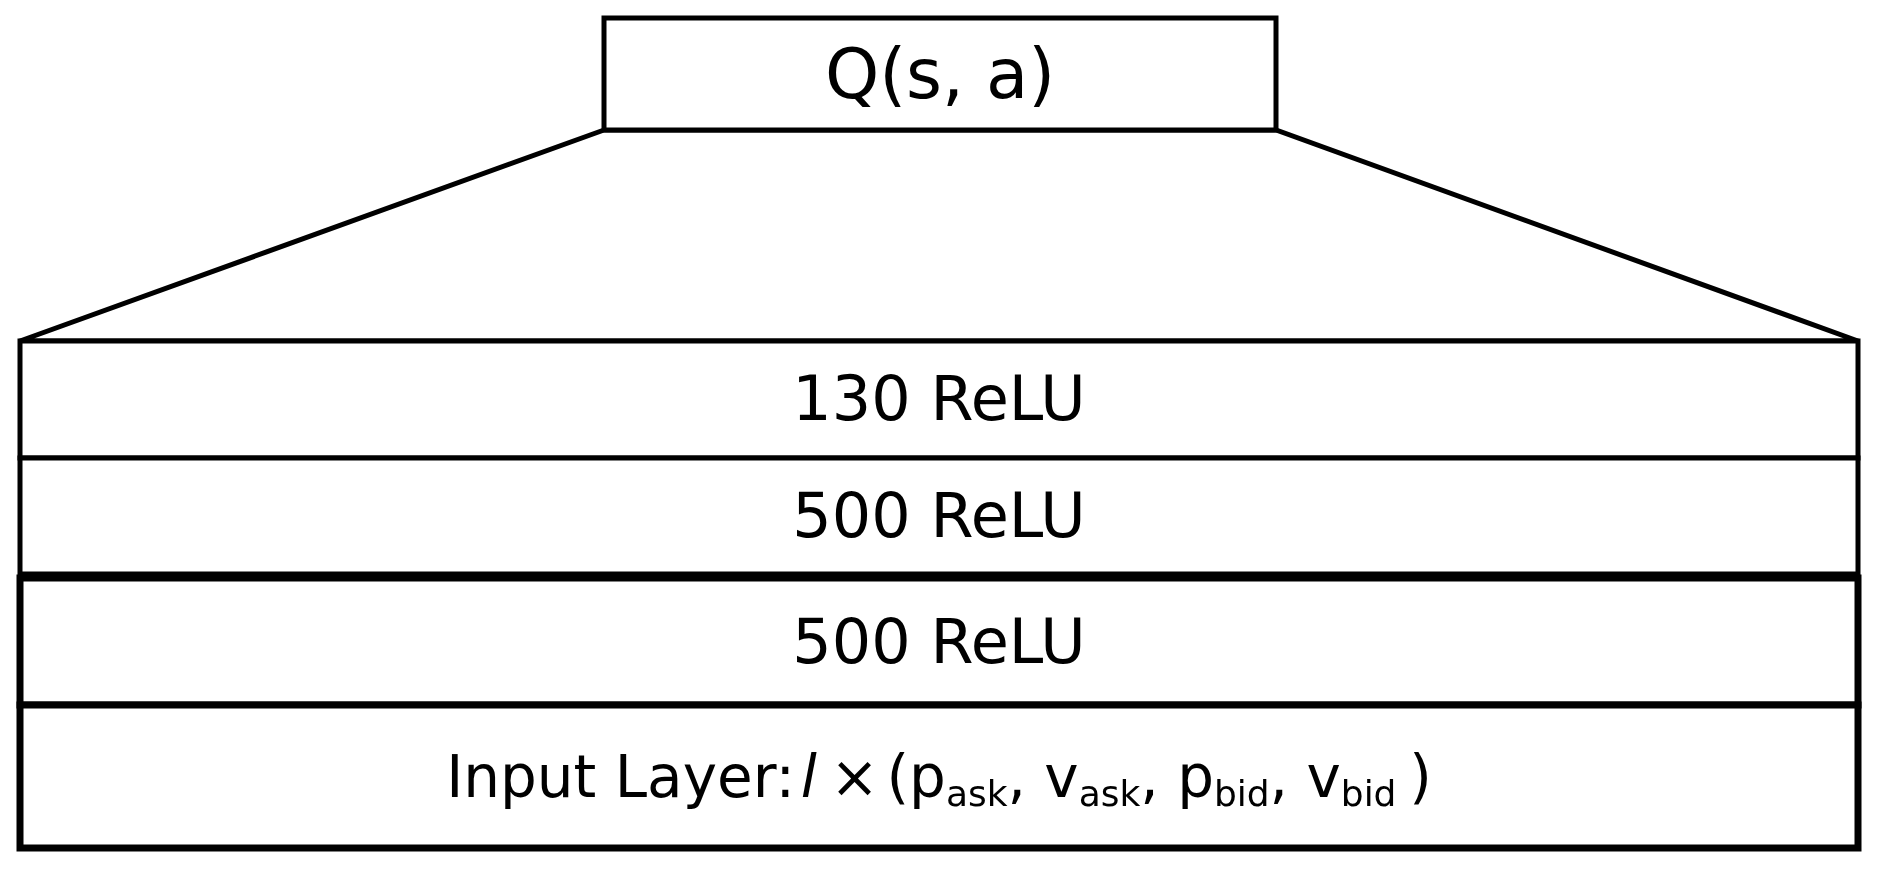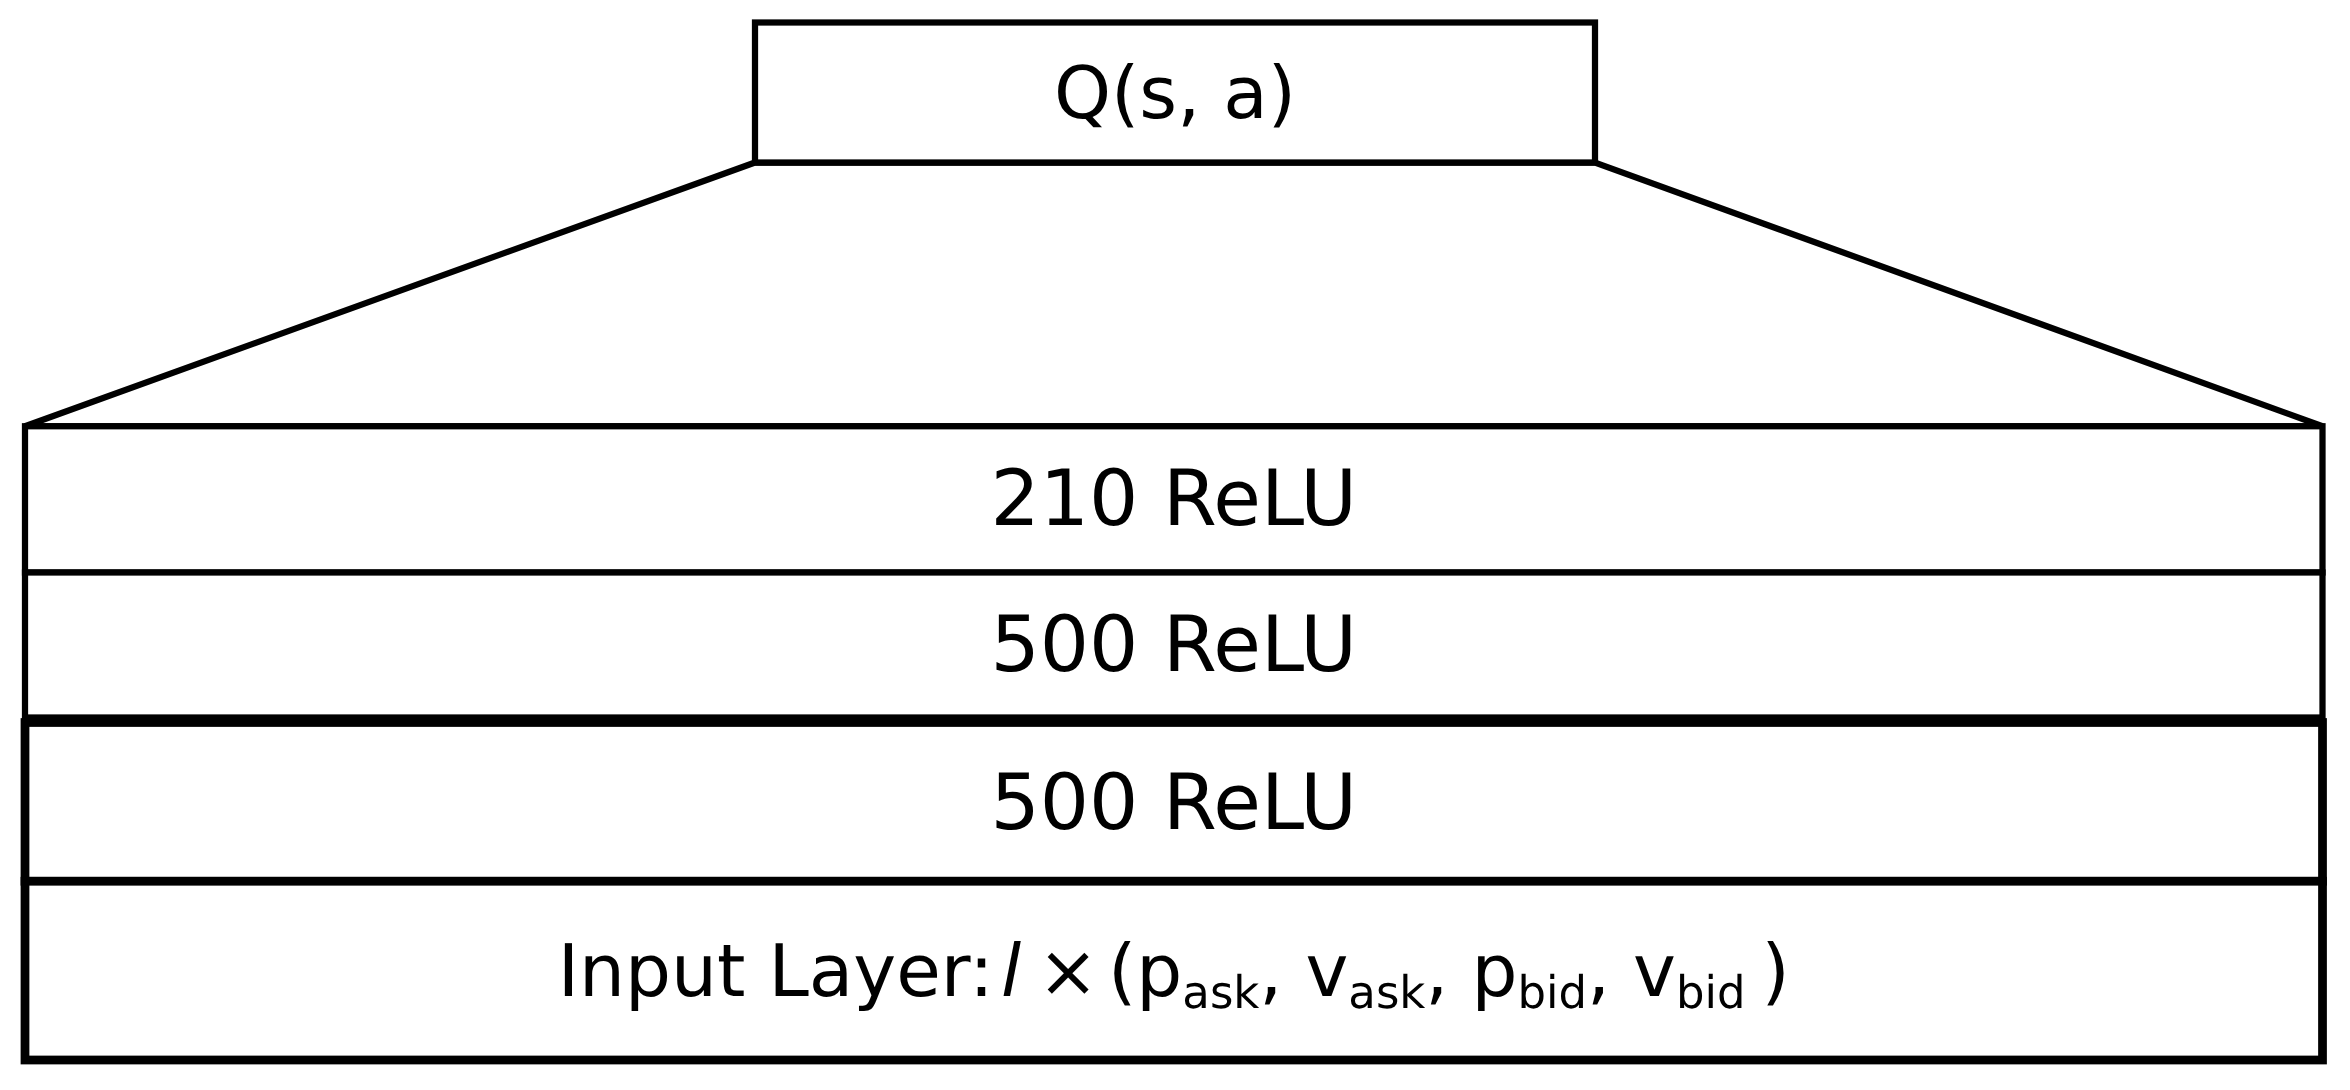--- a/index.html
+++ b/index.html
@@ -36,21 +36,21 @@
     white-space: nowrap;
     line-height: 1;
     user-select: none;
   }
   
   #output-label {
     left: 604px;
     top: 18px;
     width: 672px;
     height: 112px;
-    font-size: 58px;
+    font-size: 69px;
   }
   
   #hidden-label-0 {
     left: 20px;
     top: 341px;
     width: 1838px;
     height: 116px;
     font-size: 62px;
   }
   #hidden-label-1 {
@@ -109,21 +109,21 @@
     <rect x="20" y="458" width="1838" height="116" fill="#ffffff" stroke="#000000" stroke-width="5"></rect>
 
     <rect x="20" y="578" width="1838" height="127" fill="#ffffff" stroke="#000000" stroke-width="7"></rect>
 
     <rect x="20" y="705" width="1838" height="143" fill="#ffffff" stroke="#000000" stroke-width="7"></rect>
 
   </svg>
 
   <div class="layer-label" id="output-label">Q(s, a)</div>
 
-  <div class="layer-label" id="hidden-label-0">210 ReLU</div>
+  <div class="layer-label" id="hidden-label-0">130 ReLU</div>
 
   <div class="layer-label" id="hidden-label-1">500 ReLU</div>
 
   <div class="layer-label" id="hidden-label-2">500 ReLU</div>
 
   <div class="layer-label" id="input-label">
     <span>Input Layer:</span><span class="math-italic">l</span><span class="math-times">×</span><span>(</span><span class="math-var"><span>p</span><span class="math-sub">ask</span><span>,</span></span>&nbsp;<span class="math-var"><span>v</span><span class="math-sub">ask</span><span>,</span></span>&nbsp;<span class="math-var"><span>p</span><span class="math-sub">bid</span><span>,</span></span>&nbsp;<span class="math-var"><span>v</span><span class="math-sub">bid</span></span><span class="trail-space">)</span>
   </div>
 
 </div>

